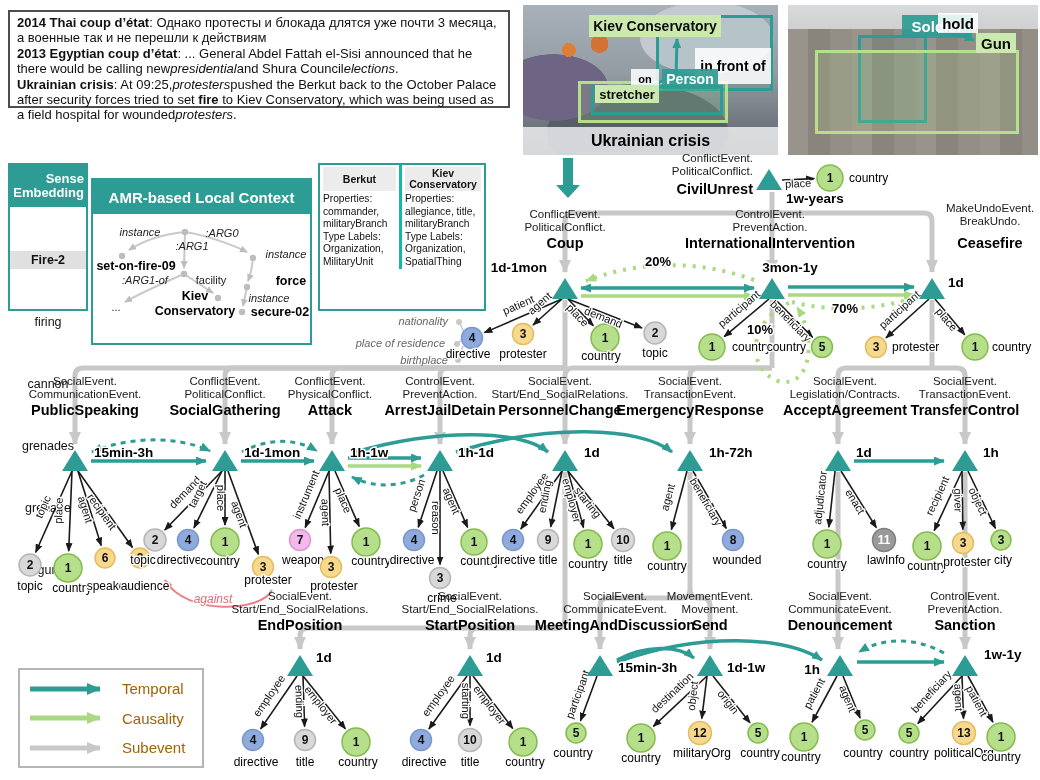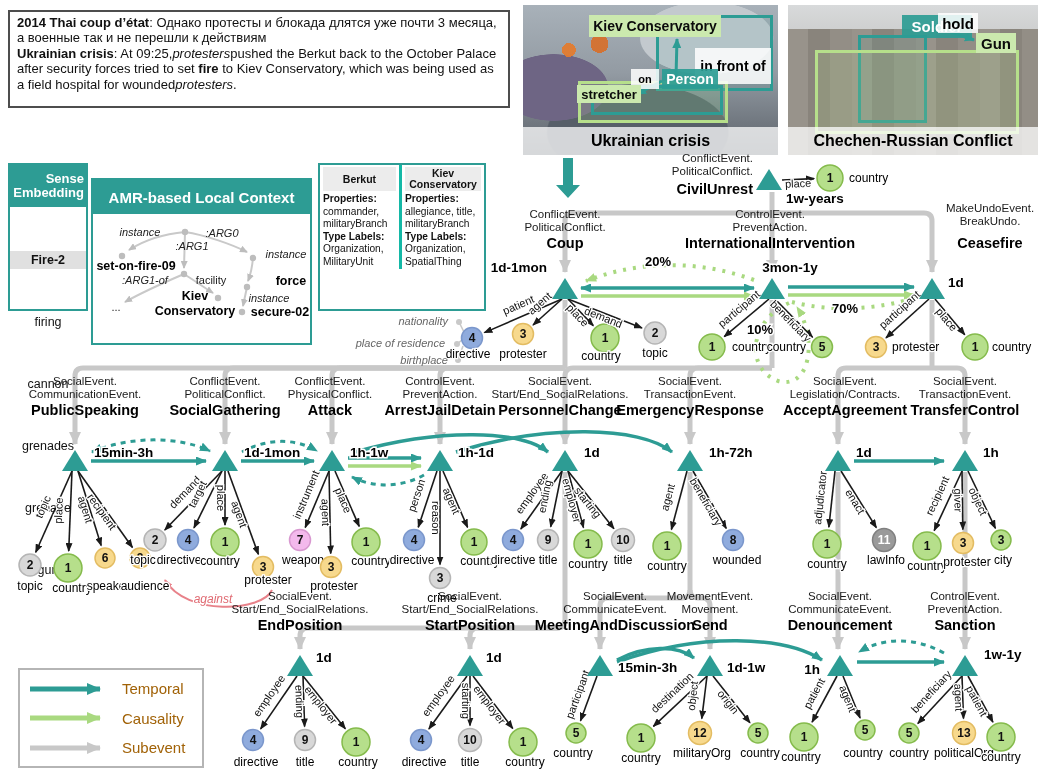--- a/index.html
+++ b/index.html
@@ -49,21 +49,21 @@
   #amrBox{left:91px;top:178px;width:221px;height:167px;}
   #amrBox .hd{height:34px;font-size:15px;}
   #ekBox{left:318px;top:163px;width:168px;height:148px;}
   #ekBox .hd{height:34px;font-size:14px;}
   .ek-cols{display:flex;}
   .ek-col{width:50%;box-sizing:border-box;padding:0 3px;}
   .ek-col:first-child{border-right:3px solid #14b8a6;}
   .ek-ch{background:#ececec;font-weight:bold;font-size:10.5px;text-align:center;min-height:24px;
          display:flex;align-items:center;justify-content:center;margin:2px 0;line-height:11px;}
   .ek-ln{font-size:10.2px;line-height:12.6px;}
-  .ek-ln b{font-weight:bold;}
+  .ek-ln b{font-weight:normal;}
   
   .legend{position:absolute;left:18px;top:668px;width:186px;height:100px;border:2px solid #b5b5b5;
           box-sizing:border-box;padding:10px 8px;display:flex;flex-direction:column;justify-content:space-between;}
   .leg-row{display:flex;align-items:center;gap:6px;}
   .leg-row span{font-size:15px;color:#a16207;}
   
   #graph-svg{position:absolute;left:0;top:0;width:1040px;height:780px;}
   text.hlines{font-size:11.5px;fill:#1a1a1a;}
   text.nname{font-size:14.5px;font-weight:bold;fill:#000;}
   text.dur{font-size:13.5px;font-weight:bold;fill:#000;paint-order:stroke;stroke:#fff;stroke-width:3px;}
@@ -77,60 +77,60 @@
   text.amr-b{font-size:12.5px;font-weight:bold;fill:#000;}
   text.amr-p{font-size:11px;fill:#222;}
 </style>
 </head>
 <body>
 
 <div class="stage">
 
   <div class="doc-box" id="docBox">
       <div class="doc-entry"><b>2014 Thai coup d’état</b><span>: Однако протесты и блокада длятся уже почти 3 месяца, а военные так и не перешли к действиям</span></div>
+      <div class="doc-entry"><b>2013 Egyptian coup d’état</b><span>: ... General Abdel Fattah el-Sisi announced that he there would be calling new</span><i>presidential</i><span>and Shura Council</span><i>elections</i><span>.</span></div>
       <div class="doc-entry"><b>Ukrainian crisis</b><span>: At 09:25,</span><i>protesters</i><span>pushed the Berkut back to the October Palace after security forces tried to set </span><b>fire</b><span> to Kiev Conservatory, which was being used as a field hospital for wounded</span><i>protesters</i><span>.</span></div>
     </div>
 
   <div class="img-card" id="img1">
     <div class="photo photo1"></div>
     <div class="ann">
         <div class="bx bx-teal" style="left: 133px; top: 10px; width: 117px; height: 76px;"></div>
         <div class="bx bx-green" style="left: 55px; top: 76px; width: 150px; height: 42px;"></div>
         <div class="bx bx-teal" style="left: 68px; top: 80px; width: 132px; height: 30px;"></div>
         <svg>
           <marker id="arr-img1" markerUnits="userSpaceOnUse" markerWidth="10" markerHeight="9" refX="9" refY="4.5" orient="auto">
             <path d="M0,0 L10,4.5 L0,9 z" fill="#2d9c94"></path>
           </marker>
           <line x1="153" y1="72" x2="154" y2="34" stroke="#2d9c94" stroke-width="3" marker-end="url(#arr-img1)"></line>
           <line x1="139" y1="76" x2="114" y2="89" stroke="#2d9c94" stroke-width="3" marker-end="url(#arr-img1)"></line>
         </svg>
         <div class="lab lab-green" style="left: 66px; top: 10px; width: 132px; height: 22px; font-size: 14px;">Kiev Conservatory</div>
         <div class="lab lab-white" style="left: 172px; top: 43px; width: 76px; height: 36px; font-size: 14px;">in front of</div>
         <div class="lab lab-white" style="left: 108px; top: 64px; width: 28px; height: 20px; font-size: 11px;">on</div>
         <div class="lab lab-teal" style="left: 139px; top: 64px; width: 56px; height: 20px; font-size: 14px;">Person</div>
-        <div class="lab lab-green" style="left: 54px; top: 80px; width: 64px; height: 18px; font-size: 13px;">stretcher</div>
+        <div class="lab lab-green" style="left: 72px; top: 80px; width: 64px; height: 18px; font-size: 13px;">stretcher</div>
       </div>
     <div class="caption">Ukrainian crisis</div>
   </div>
   <div class="img-card" id="img2">
     <div class="photo photo2"></div>
     <div class="ann">
         <div class="bx bx-teal" style="left: 70px; top: 30px; width: 69px; height: 88px;"></div>
         <div class="bx bx-green" style="left: 27px; top: 45px; width: 204px; height: 84px;"></div>
         <svg>
           <marker id="arr-img2" markerUnits="userSpaceOnUse" markerWidth="10" markerHeight="9" refX="9" refY="4.5" orient="auto">
             <path d="M0,0 L10,4.5 L0,9 z" fill="#2d9c94"></path>
           </marker>
           <line x1="142" y1="20" x2="186" y2="35" stroke="#2d9c94" stroke-width="3" marker-end="url(#arr-img2)"></line>
         </svg>
         <div class="lab lab-teal" style="left: 70px; top: 10px; width: 70px; height: 23px; font-size: 15px; margin-left: 44px;">Soldier</div>
         <div class="lab lab-white" style="left: 150px; top: 8px; width: 40px; height: 20px; font-size: 15px;">hold</div>
         <div class="lab lab-green" style="left: 188px; top: 28px; width: 40px; height: 20px; font-size: 15px;">Gun</div>
       </div>
-    <div class="caption">Chechen-Russian Conflict</div>
   </div>
 
   <div class="tbox" id="senseBox">
     <div class="hd">Sense Embedding</div>
     <div id="senseList">
         <div class="it hl">Fire-2</div>
         <div class="it">firing</div>
         <div class="it">cannon</div>
         <div class="it">grenades</div>
         <div class="it">grenade</div>

